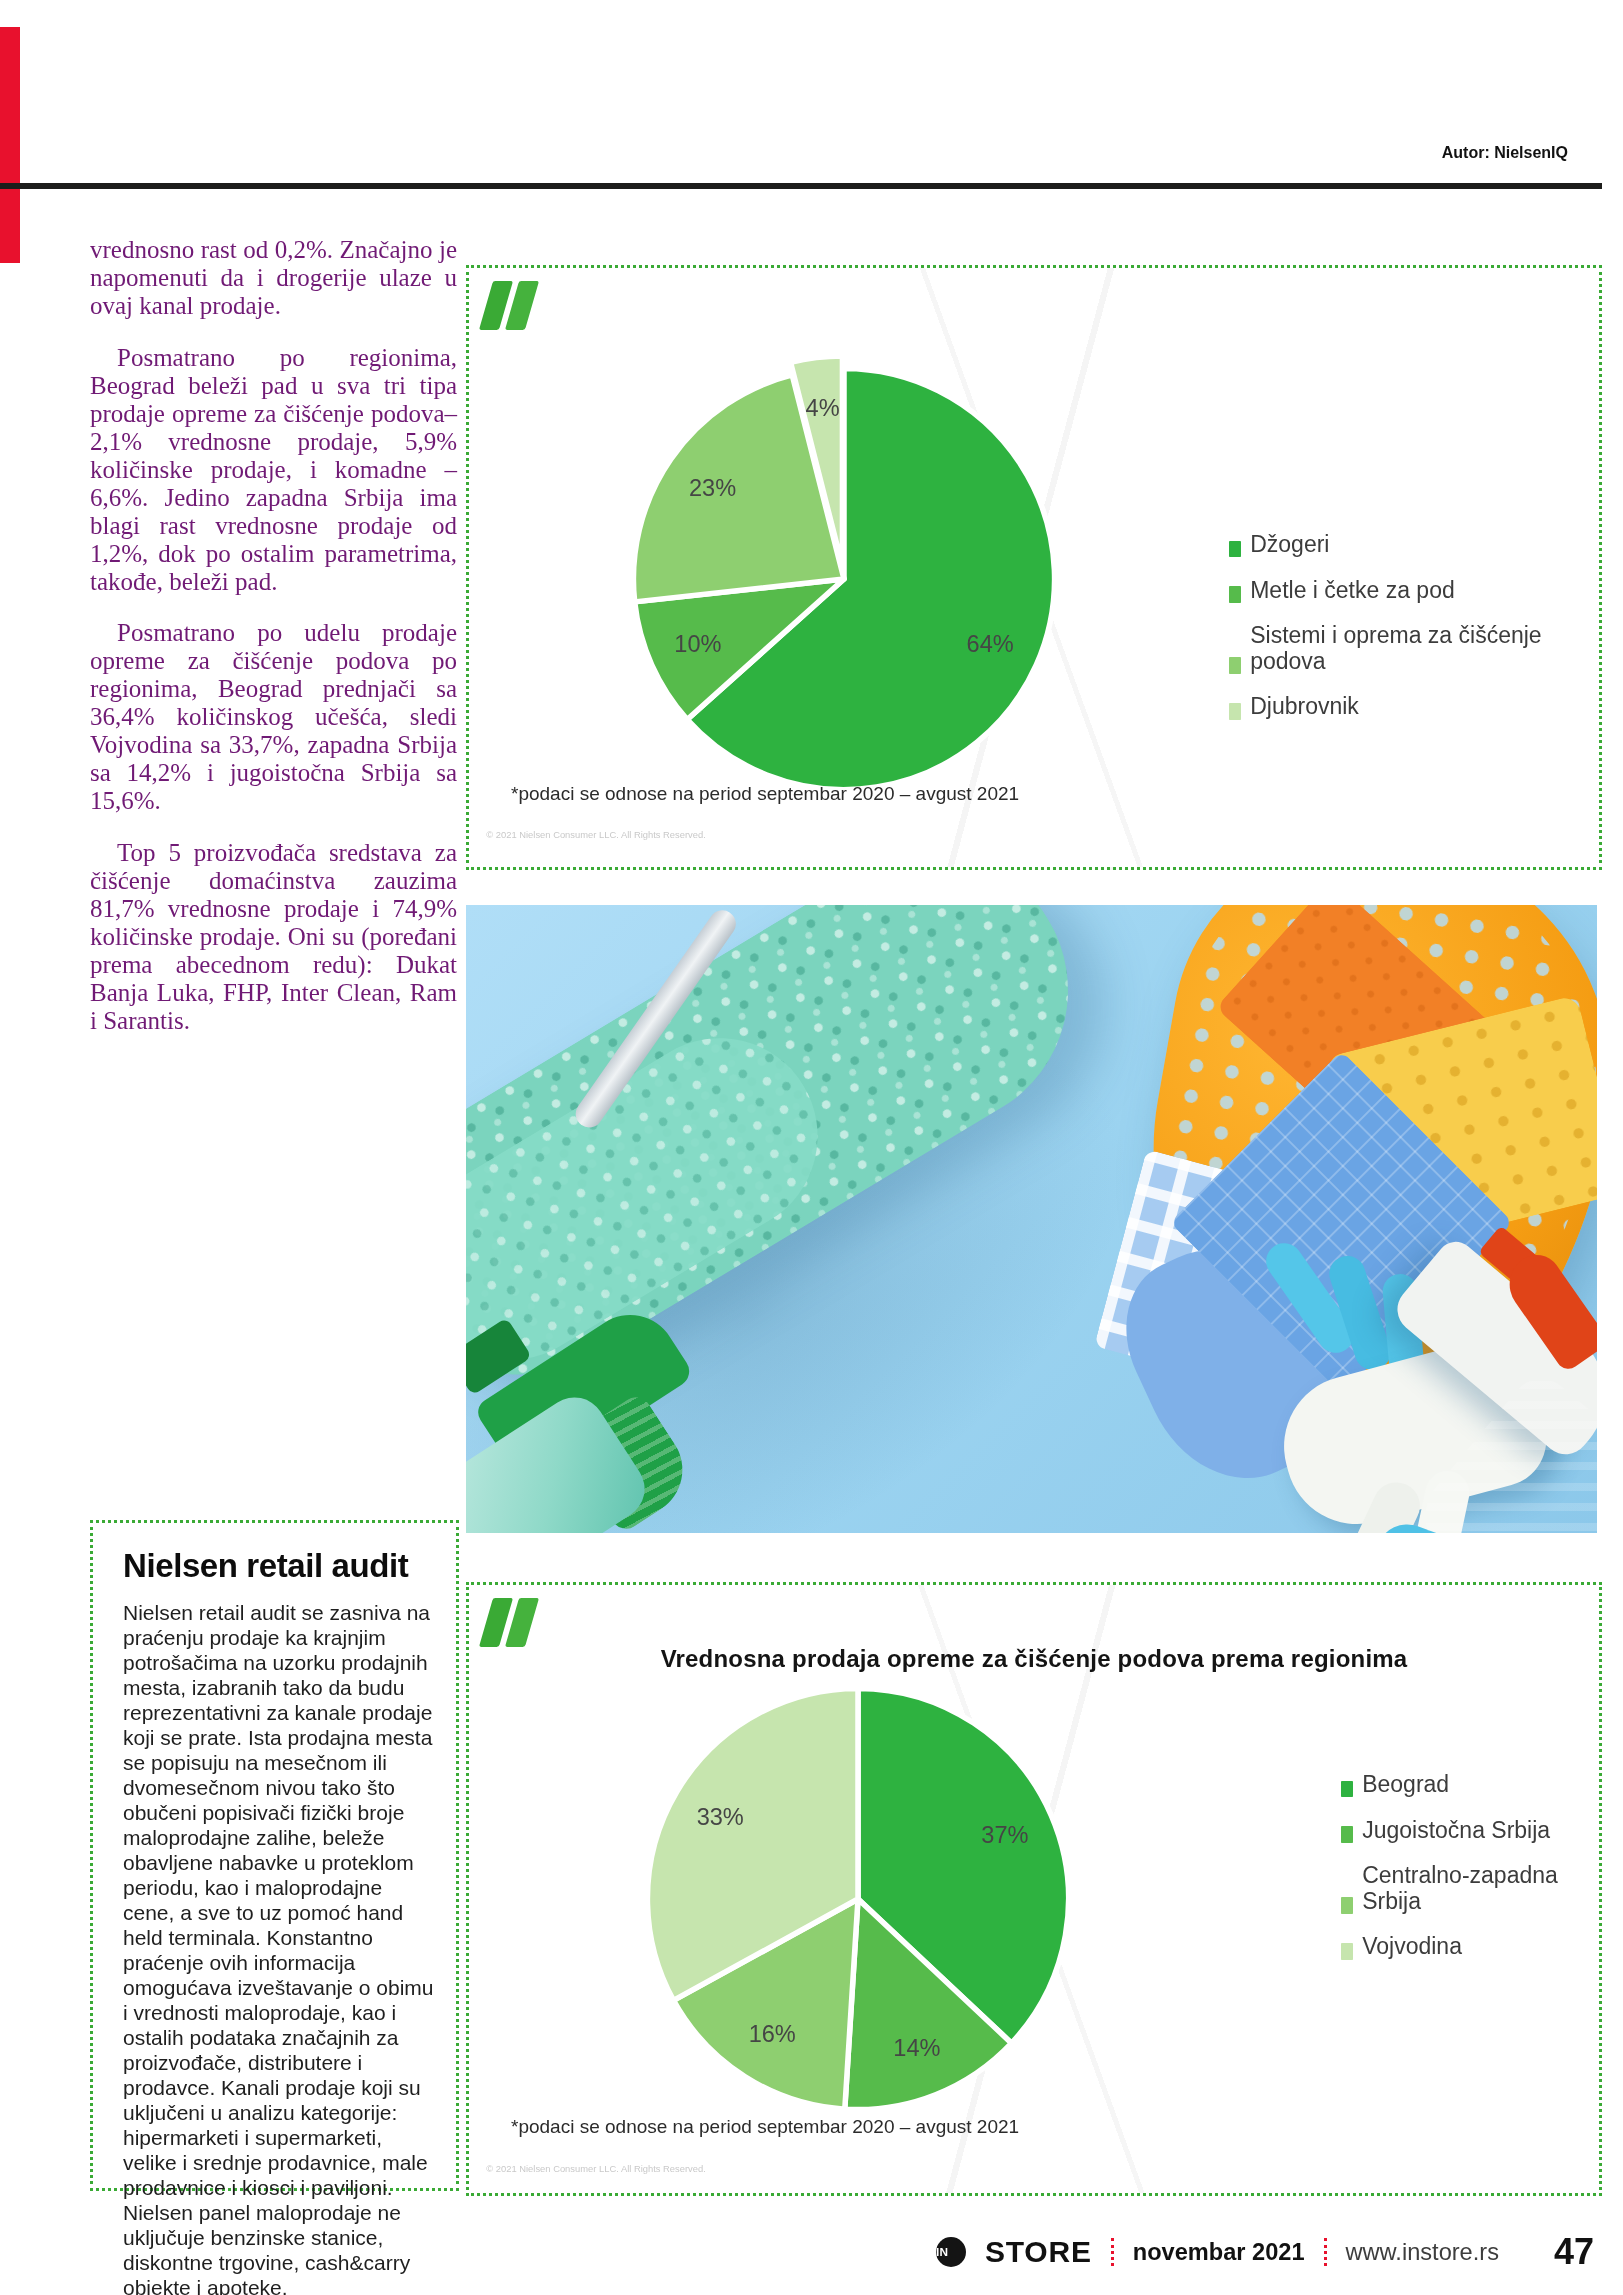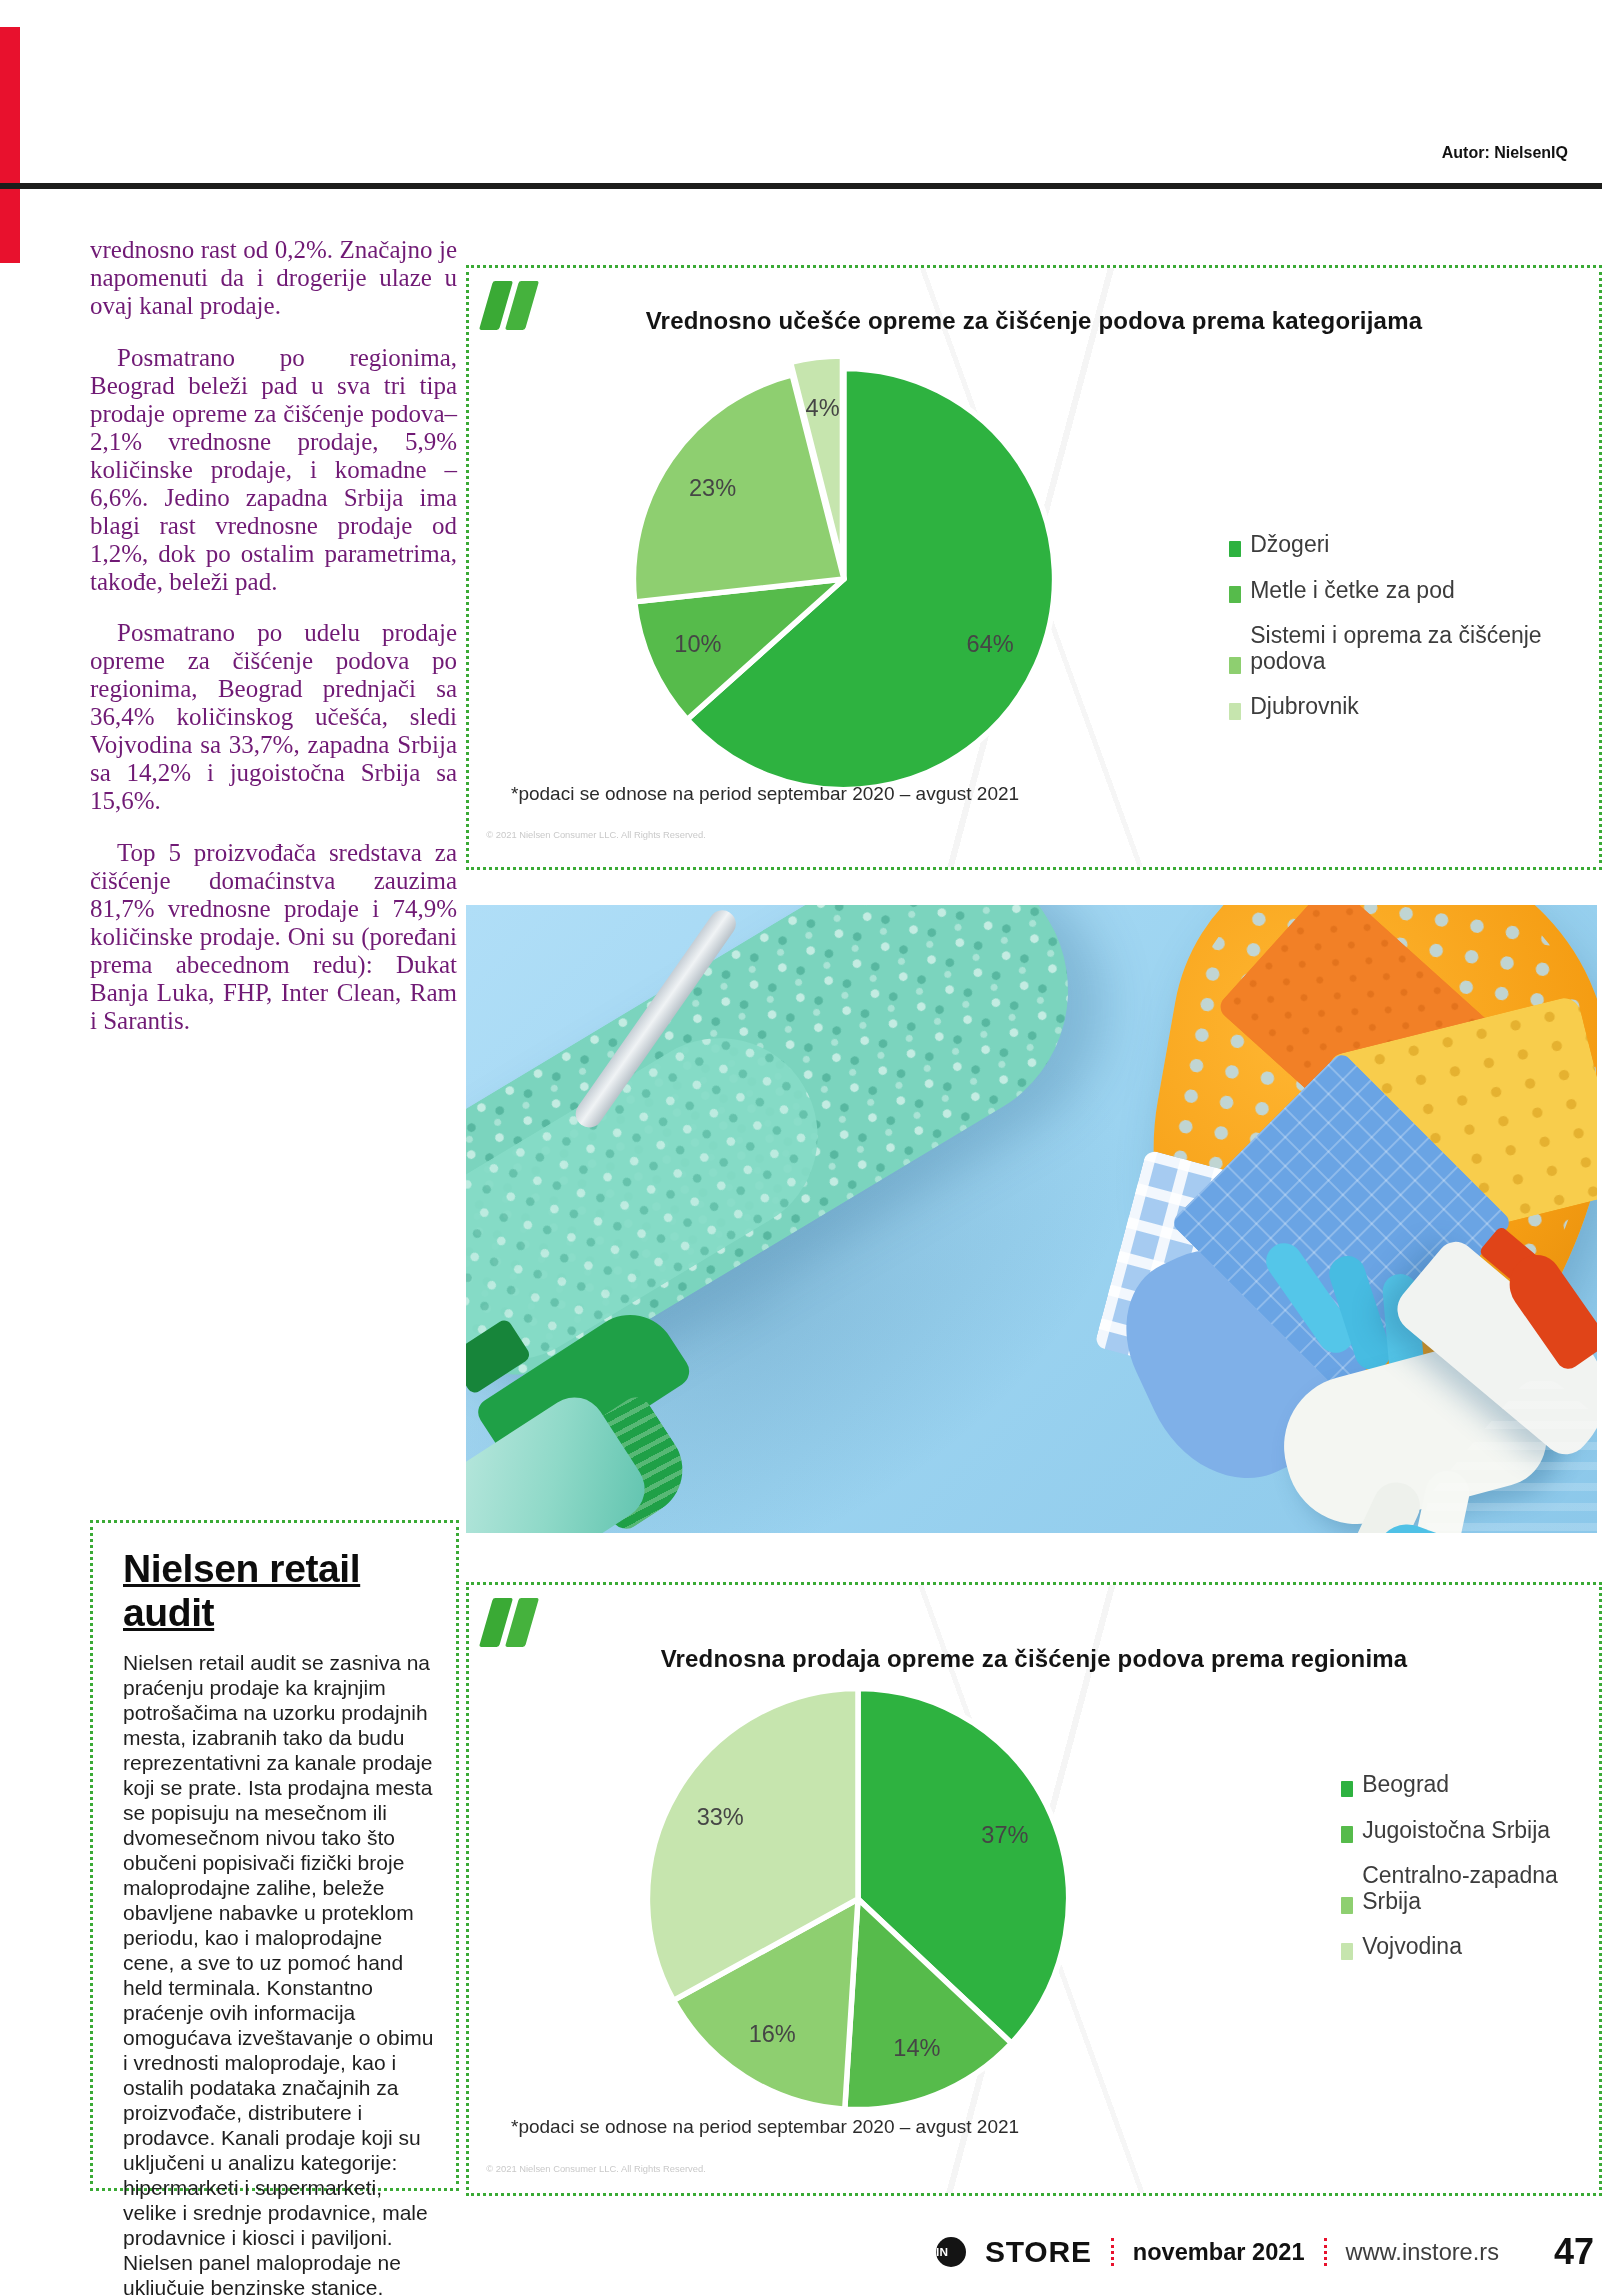--- a/index.html
+++ b/index.html
@@ -136,21 +136,21 @@
       transform:rotate(55deg);border-radius:31px 15.7px 15.7px 39px;}
   .sprayer-blue-bottle{left:982px;top:503px;width:204px;height:204px;
       background:linear-gradient(135deg,#63a9e8,#2e7cd2 55%,#1f63b4);
       transform:rotate(40deg);border-radius:31px 47px 23.6px 47px;
       background-image:repeating-linear-gradient(-40deg,rgba(255,255,255,.18) 0 7.9px,transparent 7.9px 20.4px);}
 
   
   .audit-box{position:absolute;left:90px;top:1520px;width:369px;height:671px;
              border:3.9px dotted #3aaa35;box-sizing:border-box;background:#fff;
              padding:23.6px 20.4px 0 30px;}
-  .audit-box h3{margin:0 0 15.7px 0;font-size:39px;color:#0d0d0d;letter-spacing:-0.4px;text-decoration:underline;}
+  .audit-box h3{margin:0 0 15.7px 0;font-size:33px;color:#0d0d0d;letter-spacing:-0.4px;}
   .audit-box p{margin:0;font-size:21px;line-height:25px;color:#1f1f1f;text-align:left;}
 
   
   .footer{position:absolute;top:2227px;left:0;width:1594px;height:50px;
           display:flex;align-items:center;justify-content:flex-end;gap:19px;}
   .logo-circle{width:30px;height:30px;border-radius:50%;background:#141414;color:#fff;
                display:flex;align-items:center;
                font-weight:bold;font-size:11.8px;letter-spacing:0.4px;}
   .logo-store{font-size:30px;font-weight:bold;letter-spacing:0.8px;color:#111;}
   .fsep{width:0;height:28px;border-left:3.1px dotted #e8112d;}
@@ -172,21 +172,20 @@
       <p>Posmatrano po regionima, Beograd beleži pad u sva tri tipa prodaje opreme za čišćenje podova– 2,1% vrednosne prodaje, 5,9% količinske prodaje, i komadne – 6,6%. Jedino zapadna Srbija ima blagi rast vrednosne prodaje od 1,2%, dok po ostalim parametrima, takođe, beleži pad.</p>
       <p>Posmatrano po udelu prodaje opreme za čišćenje podova po regionima, Beograd prednjači sa 36,4% količinskog učešća, sledi Vojvodina sa 33,7%, zapadna Srbija sa 14,2% i jugoistočna Srbija sa 15,6%.</p>
       <p>Top 5 proizvođača sredstava za čišćenje domaćinstva zauzima 81,7% vrednosne prodaje i 74,9% količinske prodaje. Oni su (poređani prema abecednom redu): Dukat Banja Luka, FHP, Inter Clean, Ram i Sarantis.</p>
     </div>
 
   <section class="chart-box chart-box-1">
     <div class="chart-logo">
         <i></i>
         <i></i>
       </div>
-    <h2 class="chart-title">Vrednosno učešće opreme za čišćenje podova prema kategorijama</h2>
     <svg id="pie-0" class="pie" viewBox="0 0 560 560">
         <path d="M 280 280 L 280 12 A 268 268 0 1 1 80.465752278288 458.91362157792923 Z" fill="#2eb240" stroke="#ffffff" stroke-width="7" stroke-linejoin="round"></path>
         <text x="465.9849436065651" y="373.03699869132316" text-anchor="middle" class="slice-label">64%</text>
         <path d="M 280 280 L 80.465752278288 458.91362157792923 A 268 268 0 0 1 13.586605308065941 309.1187762229074 Z" fill="#56bb4b" stroke="#ffffff" stroke-width="7" stroke-linejoin="round"></path>
         <text x="94.01505639343489" y="373.0369986913231" text-anchor="middle" class="slice-label">10%</text>
         <path d="M 280 280 L 13.586605308065941 309.1187762229074 A 268 268 0 0 1 213.99725296902346 20.254668214489527 Z" fill="#8ecf70" stroke="#ffffff" stroke-width="7" stroke-linejoin="round"></path>
         <text x="112.65196736547682" y="173.89582964701668" text-anchor="middle" class="slice-label">23%</text>
         <path d="M 278.01441995818783 264.12368204218757 L 212.01167292721132 4.378350256677104 A 268 268 0 0 1 278.0144199581878 -3.8763179578124234 Z" fill="#c6e5ae" stroke="#ffffff" stroke-width="7" stroke-linejoin="round"></path>
         <text x="252.73798602591916" y="72.01815443923542" text-anchor="middle" class="slice-label">4%</text>
       </svg>

